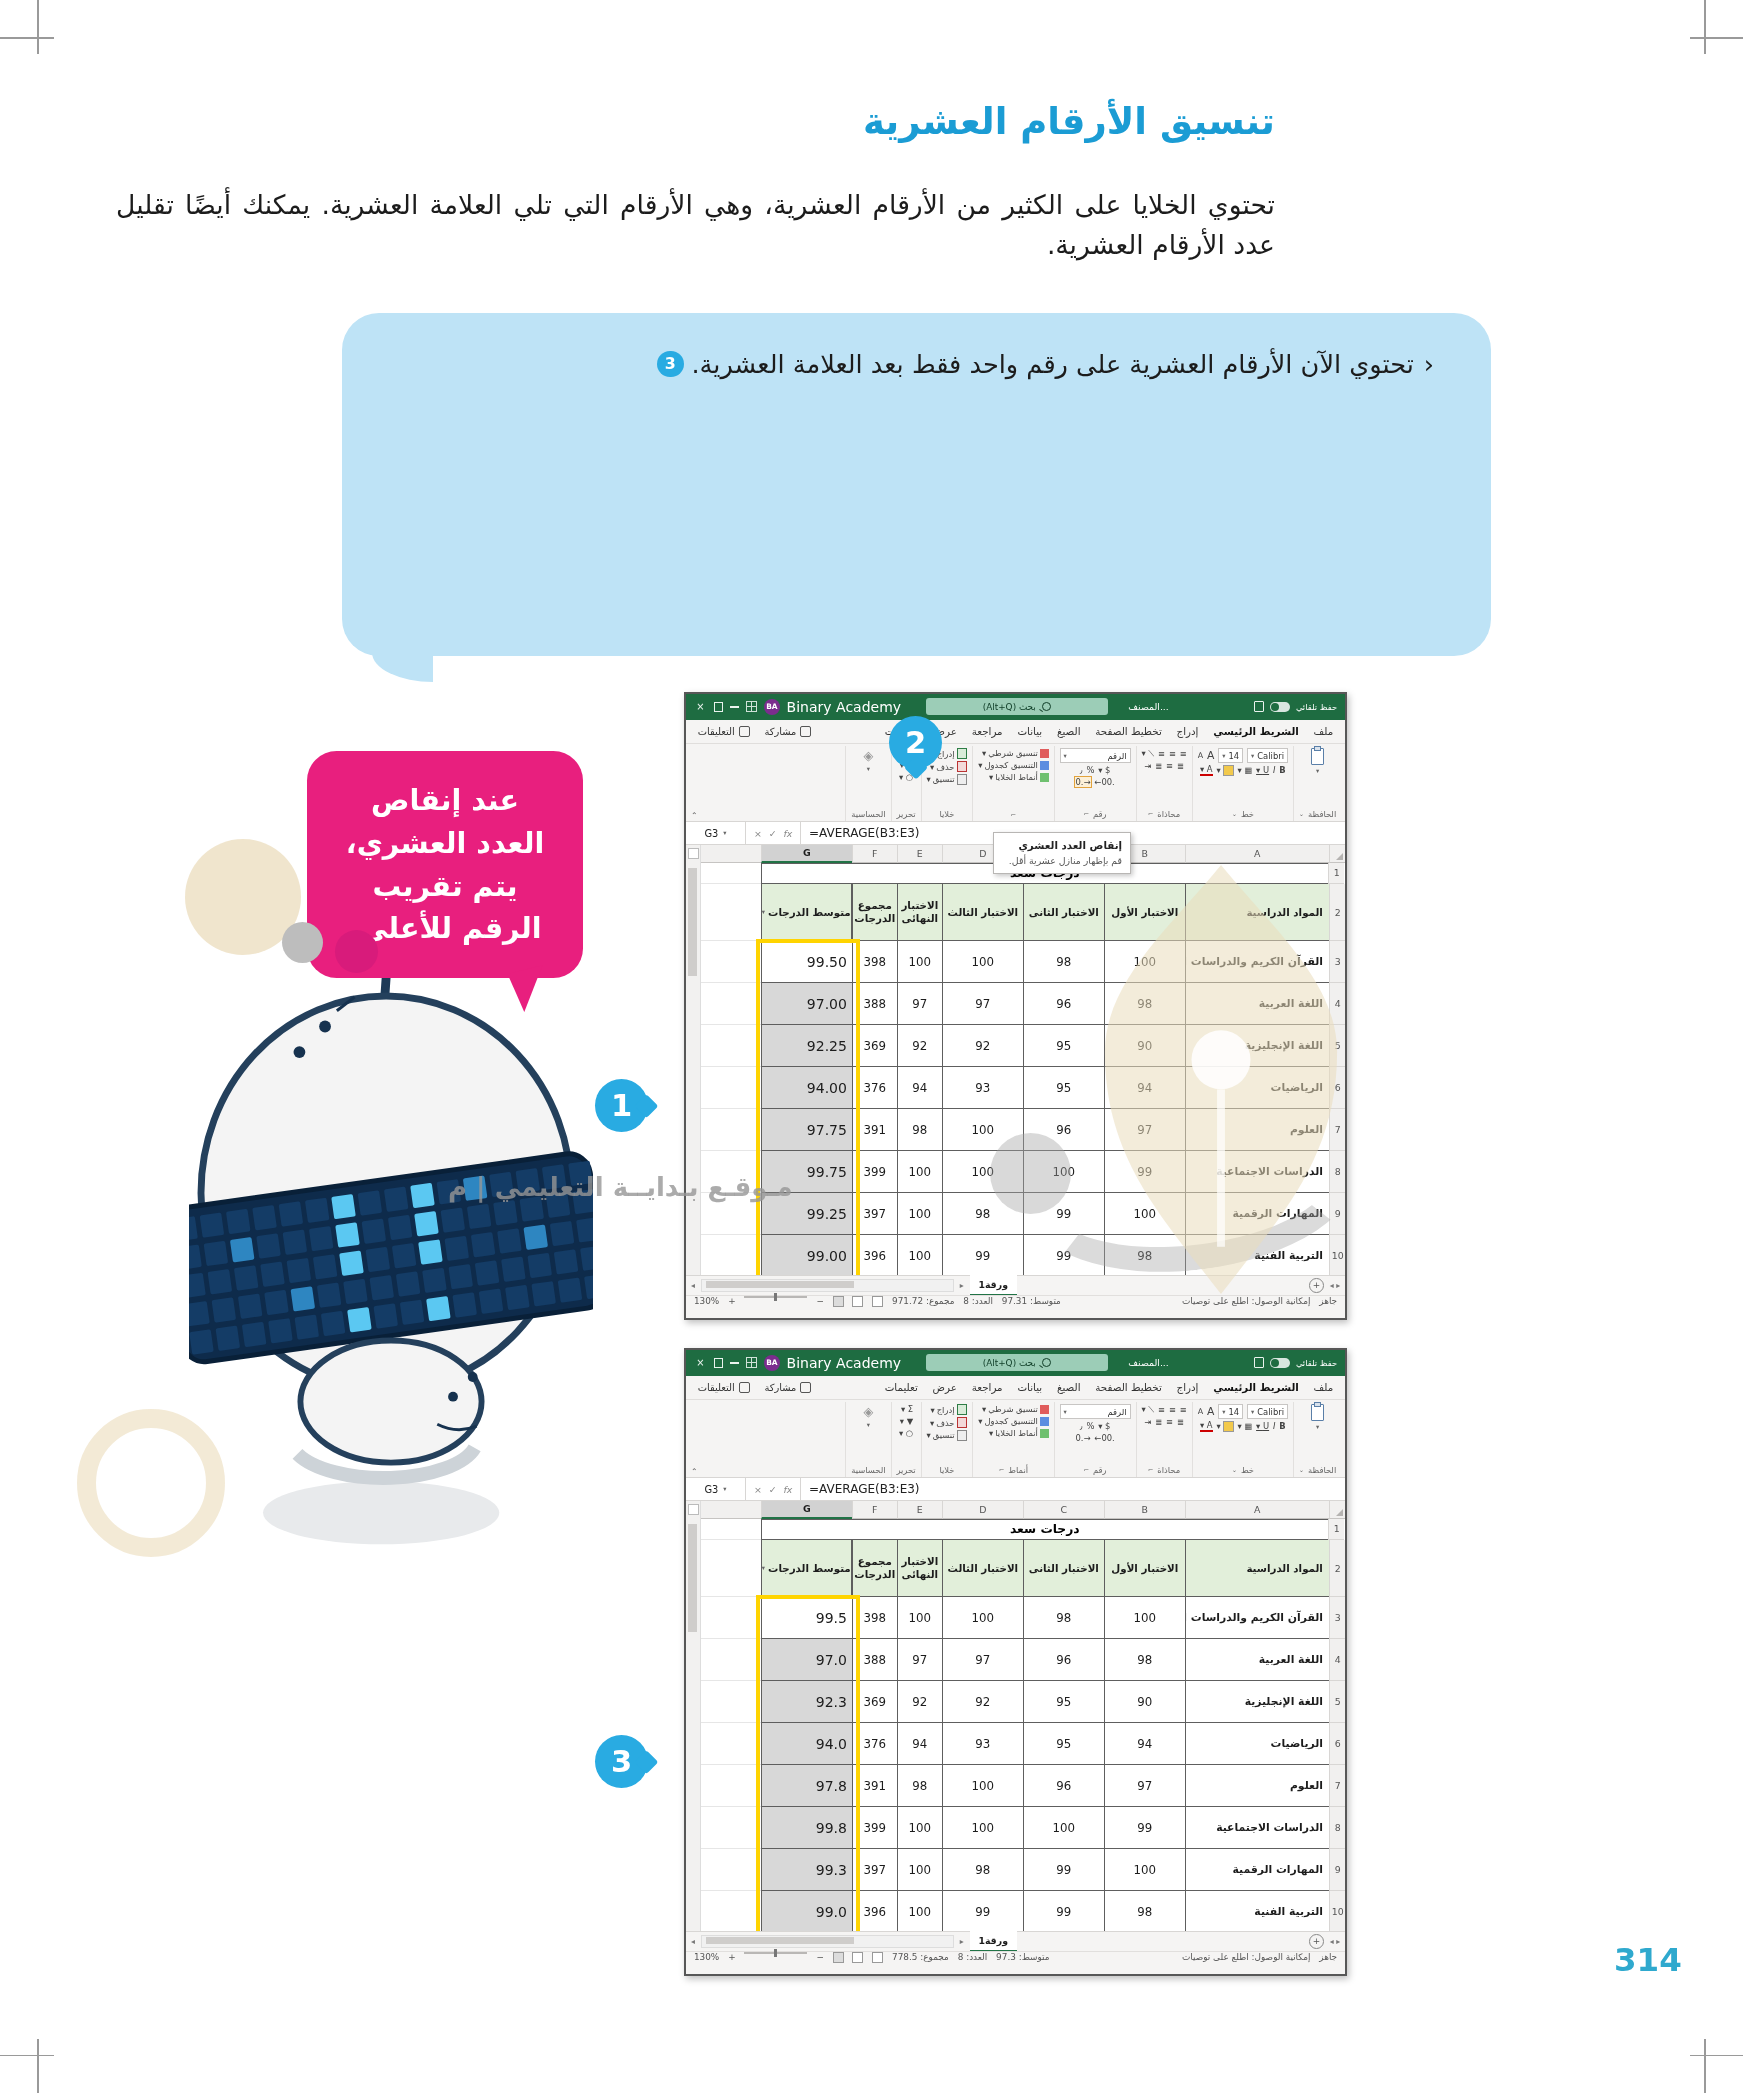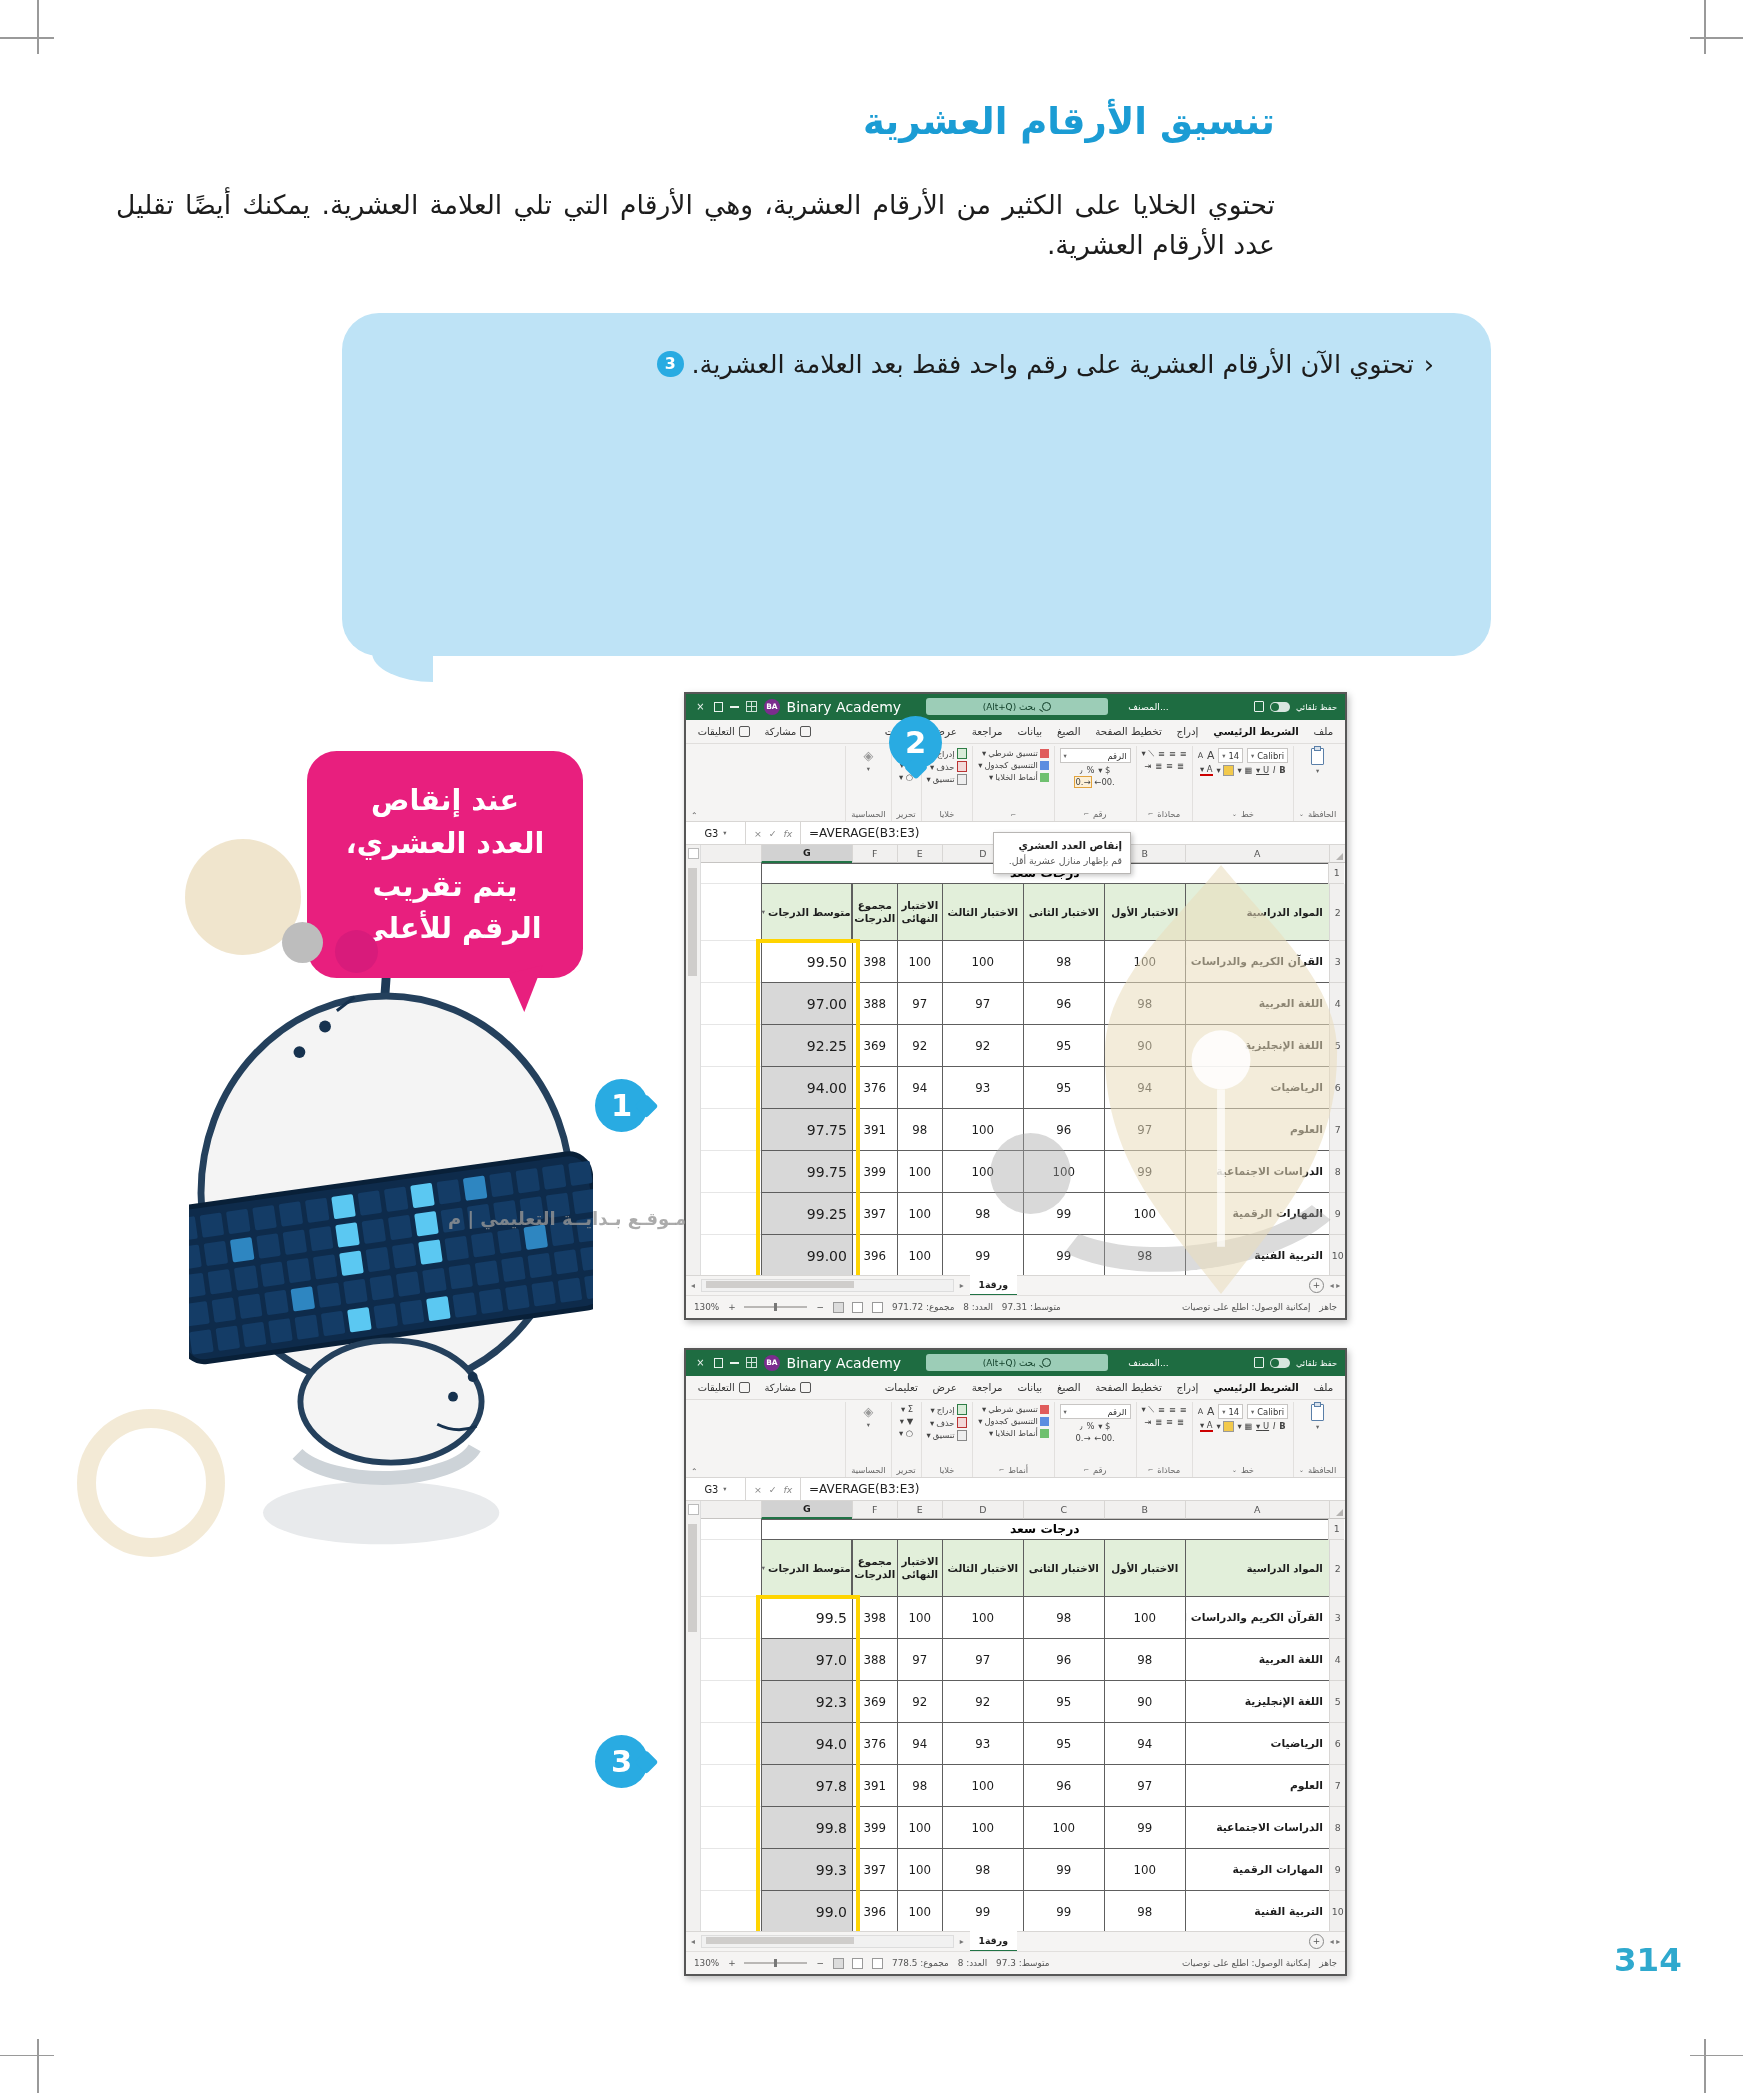--- a/index.html
+++ b/index.html
@@ -111,30 +111,30 @@
   .hl{position:absolute;border:4.9px solid #ffd400;z-index:20;pointer-events:none;}
   
   .tabs-strip{height:19.7px;display:flex;direction:ltr;align-items:center;background:#f5f4f3;border-top:1px solid #d8d6d4;font-size:9.4px;color:#444;padding:0 4.9px;gap:5.9px;flex:none;}
   .hs{width:251px;height:10.8px;background:#f1f1f1;border:1px solid #ddd;position:relative;}
   .hs-thumb{position:absolute;left:3.9px;top:1px;width:148px;height:6.9px;background:#cfcdcb;}
   .stab{font-weight:bold;border-bottom:2px solid #217346;padding:0 8.9px;height:100%;display:flex;align-items:center;background:#fff;color:#1c1c1c;}
   .plus{width:12.8px;height:12.8px;border-radius:50%;border:1px solid #888;display:flex;align-items:center;justify-content:center;font-size:8.9px;color:#555;}
   .tarr{color:#777;font-size:7.9px;}
   .strip-spacer{flex:1;}
   
-  .sbar{height:21.7px;background:#f5f4f3;border-top:1px solid #e1dfdd;display:flex;direction:ltr;align-items:center;font-size:8.9px;color:#555;padding:0 7.9px;gap:8.9px;flex:none;}
+  .sbar{height:21.7px;background:#f5f4f3;border-top:1px solid #e1dfdd;display:flex;direction:ltr;align-items:flex-start;font-size:8.9px;color:#555;padding:0 7.9px;gap:8.9px;flex:none;}
   .slider{width:63px;height:2px;background:#b9b7b5;position:relative;}
   .slider::after{content:'';position:absolute;left:29.6px;top:-3px;width:3px;height:7.9px;background:#777;}
   .vico{width:8.9px;height:8.9px;border:1px solid #999;background:#fff;}
   .vico.on{background:#dcdcdc;}
   .sb-spacer{flex:1;}
   .sb-ar{direction:rtl;white-space:nowrap;}
   
   .wm{pointer-events:none;z-index:25;position:absolute;}
-  .wm-text{left:448px;top:1172px;font-size:18px;font-weight:bold;color:rgba(150,150,150,.8);direction:rtl;white-space:nowrap;margin-top:36px;}
+  .wm-text{left:448px;top:1172px;font-size:26px;font-weight:bold;color:rgba(150,150,150,.8);direction:rtl;white-space:nowrap;}
   .wm-circle{left:185px;top:839px;width:116px;height:116px;border-radius:50%;background:rgba(236,223,192,.8);z-index:2;}
   .wm-ring{left:77px;top:1409px;width:148px;height:148px;border-radius:50%;border:19.7px solid rgba(236,223,192,.65);box-sizing:border-box;z-index:2;}
   .wm-swoosh{left:1024px;top:1103px;width:335px;height:167px;border:25.6px solid transparent;border-bottom-color:rgba(165,165,165,.4);border-radius:50%;transform:rotate(-7deg);box-sizing:border-box;}
   .wm-gcirc{left:990px;top:1133px;width:81px;height:81px;border-radius:50%;background:rgba(165,165,165,.42);}
   
   .robot{position:absolute;left:189px;top:932px;width:404px;height:635px;z-index:5;}
   
   .pagenum{position:absolute;left:1614px;top:1941px;font-size:32.5px;font-weight:bold;color:#2fa9ce;}
 </style>
 </head>

